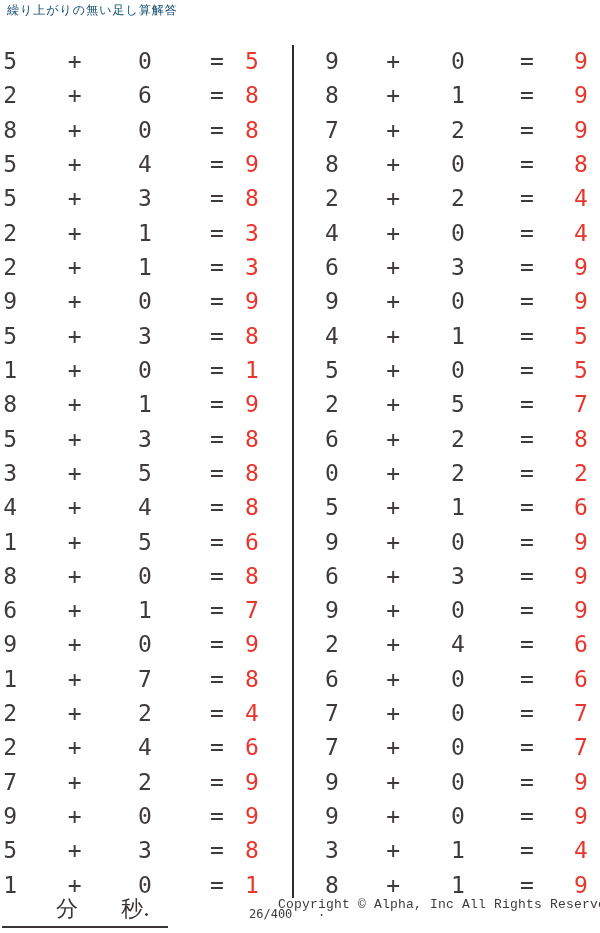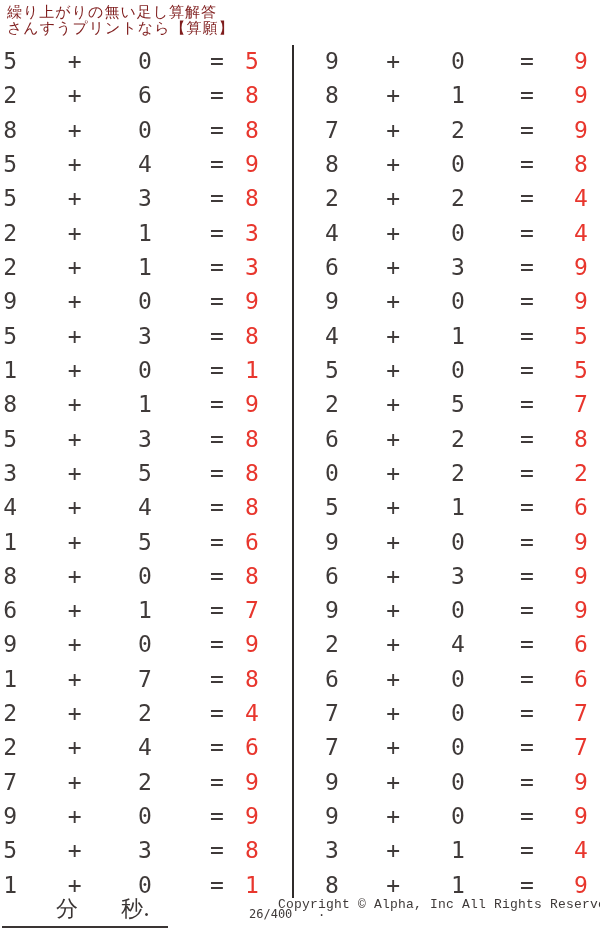--- a/index.html
+++ b/index.html
@@ -3,22 +3,22 @@
 <meta charset="utf-8">
 <style>
   html,body{margin:0;padding:0;background:#ffffff;}
   .sheet{
     position:relative;width:600px;height:933px;background:#ffffff;
     font-family:"Liberation Sans",sans-serif;overflow:hidden;
   }
   
   .header{
     position:absolute;top:4px;left:7px;
-    font-size:15px;line-height:15.5px;color:#7f1d1d;letter-spacing:1px;
-    font-family:Liberation Sans, sans-serif;
+    font-size:12px;line-height:15.5px;color:#0c4a6e;letter-spacing:1px;
+    font-family:Liberation Mono, monospace;
   }
   
   .problems{position:absolute;top:44px;left:0;width:600px;height:858px;display:flex;}
   .col{position:relative;height:100%;}
   .col-left{width:293px;}
   .col-right{width:307px;}
   .divider{position:absolute;left:292px;top:45px;height:853px;width:2px;background:#2f2b2a;}
   .row{position:relative;height:34.32px;}
   .row span{
     position:absolute;top:50%;transform:translate(-50%,-50%);
@@ -60,21 +60,20 @@
     color:#3f3a39;letter-spacing:0.2px;white-space:nowrap;
   }
 </style>
 </head>
 <body>
 
 <div class="sheet">
 
   <div class="header">
     <div>繰り上がりの無い足し算解答</div>
-    <div>さんすうプリントなら【算願】</div>
   </div>
 
   <div class="problems">
     <div class="col col-left">
         <div class="row">
     <span class="c1">5</span>
     <span class="c2">+</span>
     <span class="c3">0</span>
     <span class="c4">=</span>
     <span class="c5">5</span>

